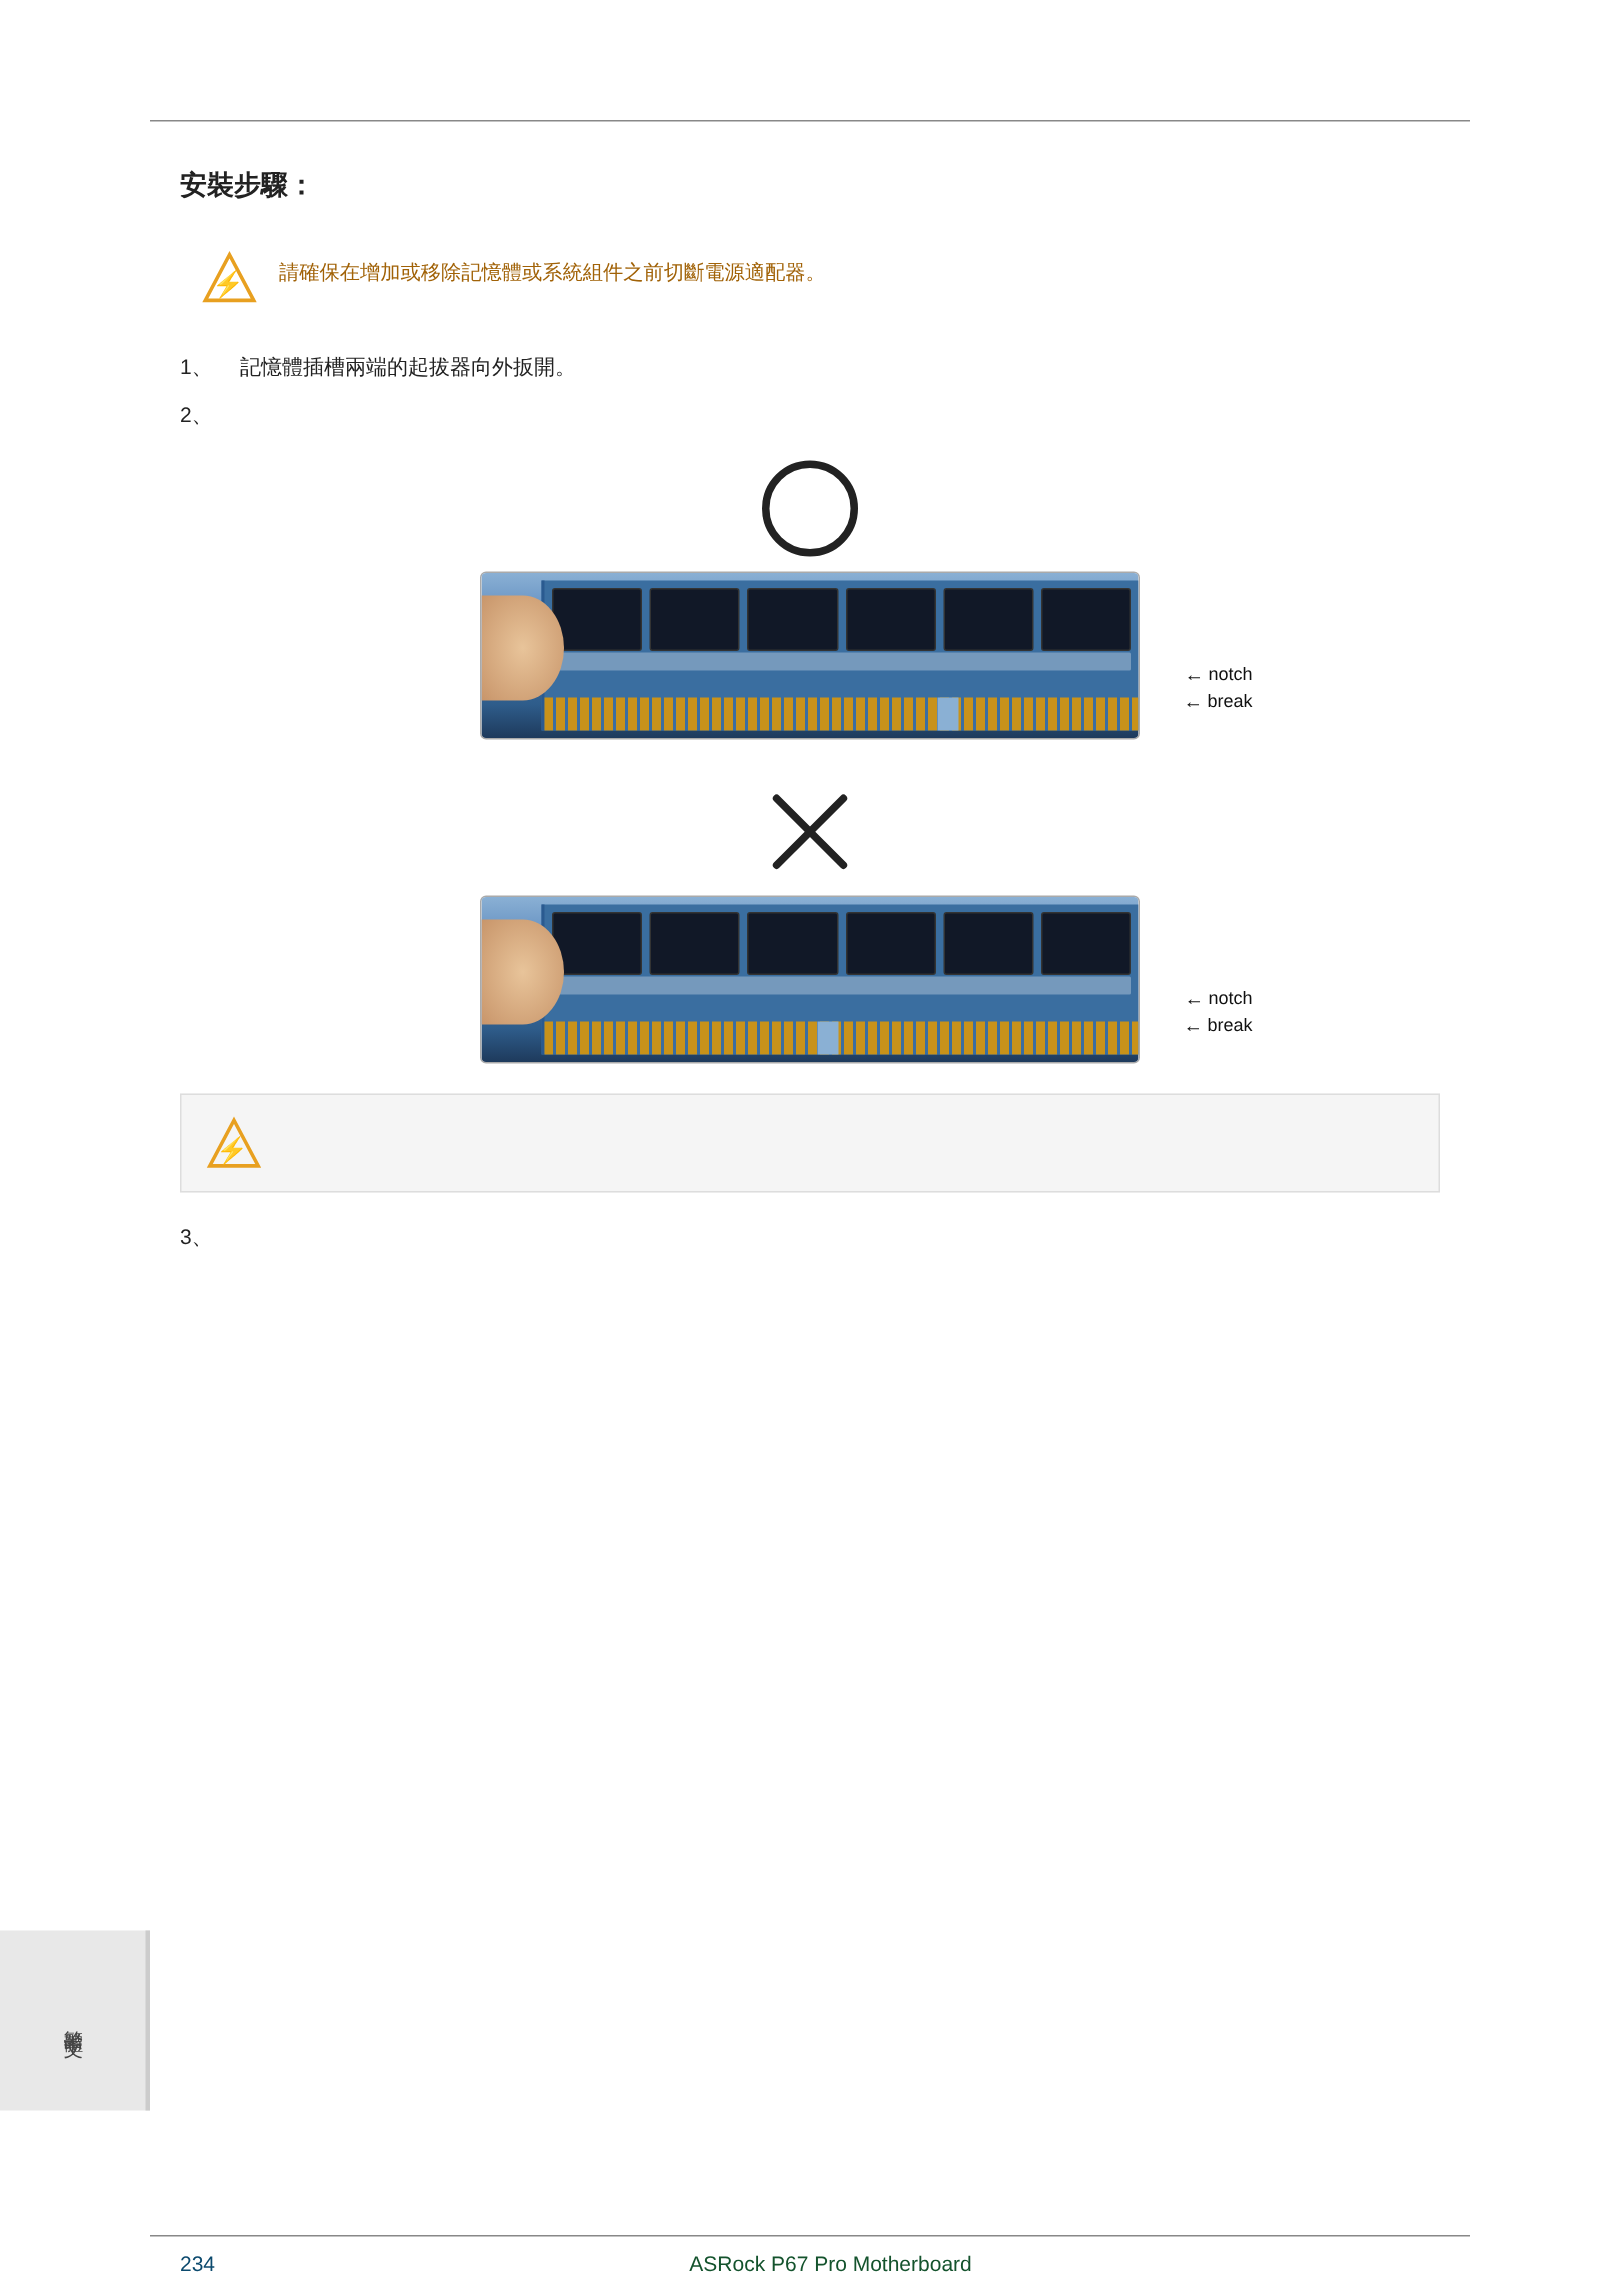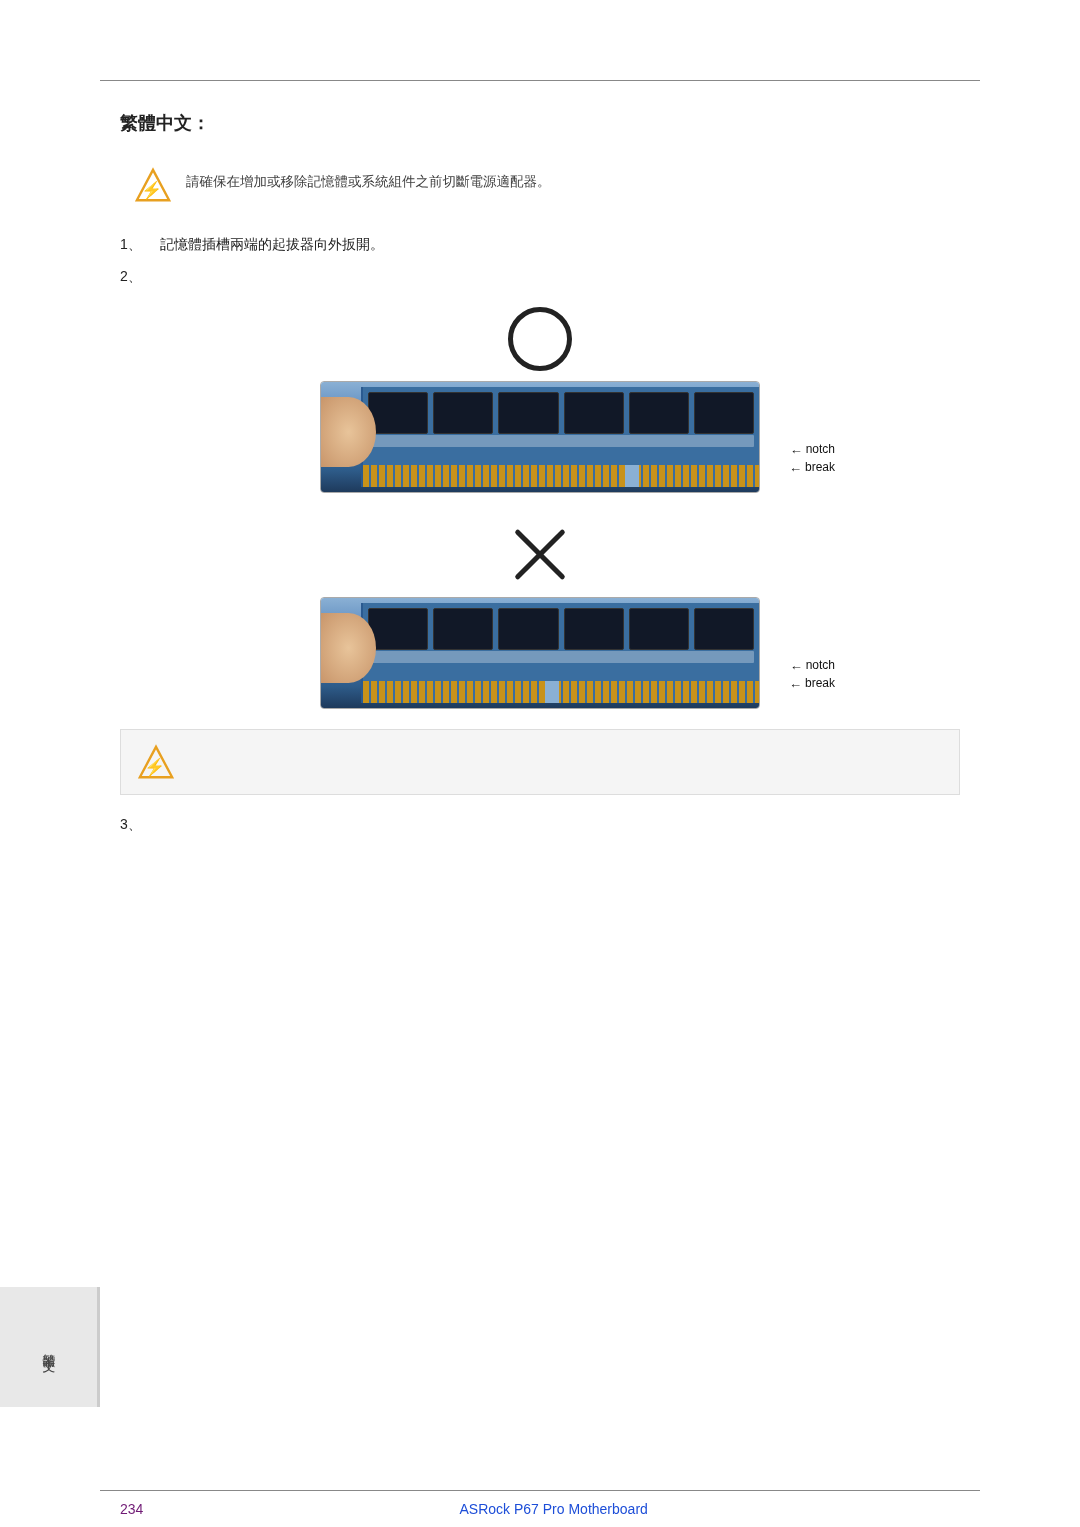--- a/index.html
+++ b/index.html
@@ -47,21 +47,21 @@
 
     .warning-icon {
       width: 38px;
       height: 38px;
       flex-shrink: 0;
       margin-top: 2px;
     }
 
     .warning-text {
       font-size: 13.5px;
-      color: #404040;
+      color: #a16207;
       line-height: 1.6;
       padding-top: 6px;
     }
 
     .steps-list {
       list-style: none;
       margin: 10px 0 18px 0;
     }
 
     .steps-list li {
@@ -151,27 +151,27 @@
     }
 
     .footer-area {
       display: flex;
       align-items: center;
       padding: 10px 120px;
     }
 
     .page-number {
       font-size: 14px;
-      color: #701a75;
+      color: #0c4a6e;
       margin-right: 4px;
     }
 
     .footer-title {
       font-size: 14px;
-      color: #1d4ed8;
+      color: #14532d;
       flex: 1;
       text-align: center;
     }
 
     .diagram-pair {
       display: flex;
       flex-direction: column;
       align-items: center;
       gap: 16px;
       margin: 10px 0 16px 0;
@@ -267,21 +267,21 @@
   </style>
 </head>
 <body>
 
 <div class="page-container">
 
   <hr class="top-rule">
 
   <div class="content-area">
 
-    <div class="section-title">繁體中文：</div>
+    <div class="section-title">安裝步驟：</div>
 
     <div class="warning-box">
       <svg class="warning-icon" viewBox="0 0 40 40">
         <polygon points="20,3 37,35 3,35" fill="none" stroke="#e8a020" stroke-width="2.5"></polygon>
         <text x="19" y="30" font-size="18" font-weight="bold" fill="#e8a020" text-anchor="middle">⚡</text>
       </svg>
       <div class="warning-text">請確保在增加或移除記憶體或系統組件之前切斷電源適配器。</div>
     </div>
 
     <ul class="steps-list">

